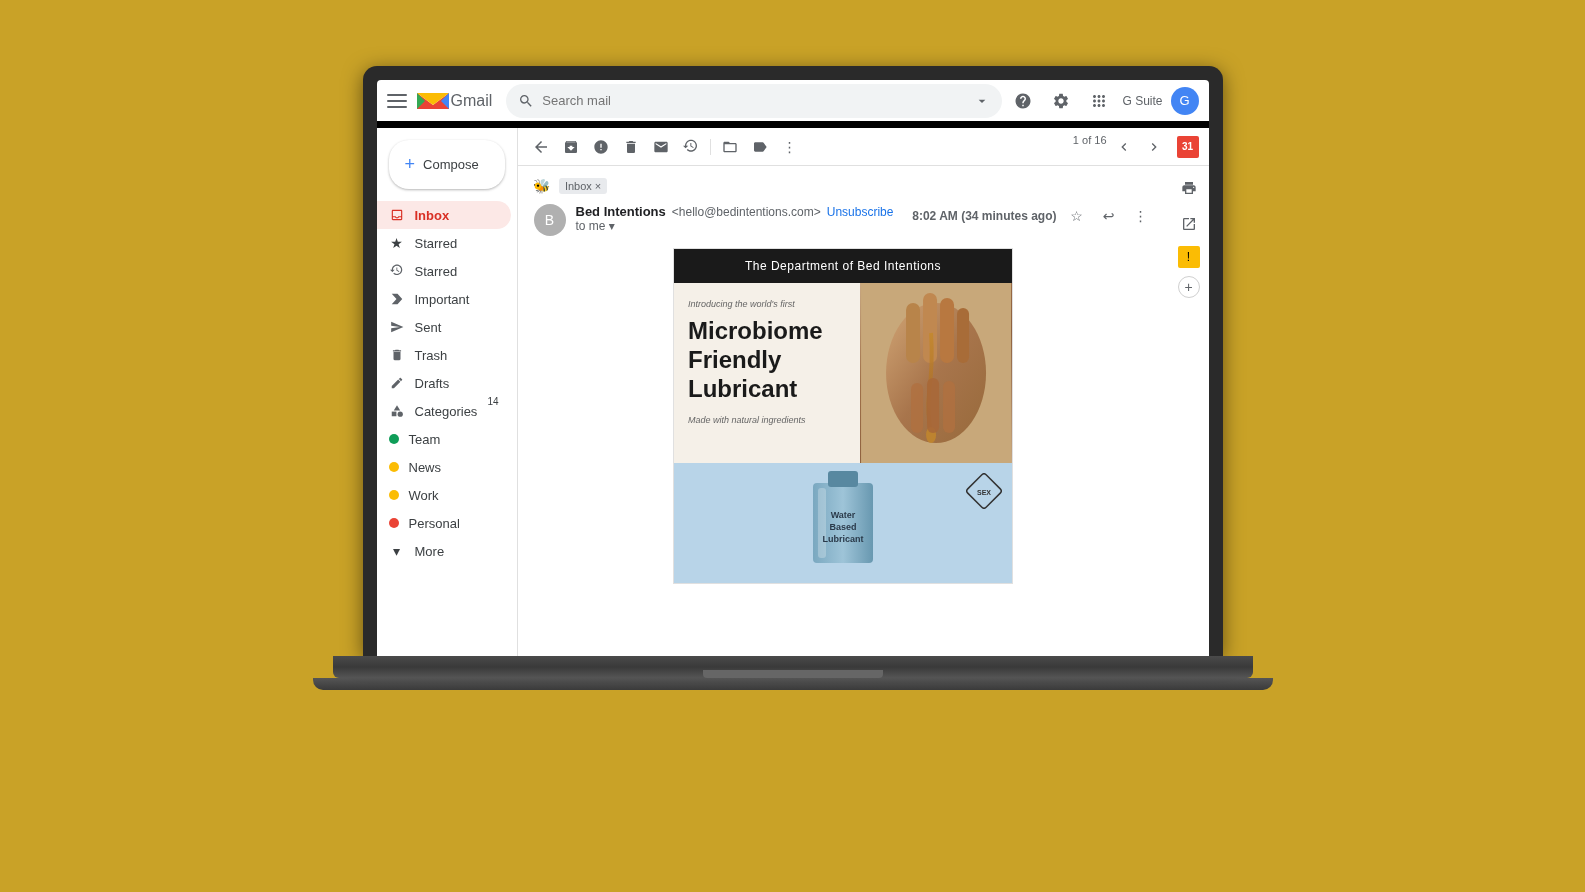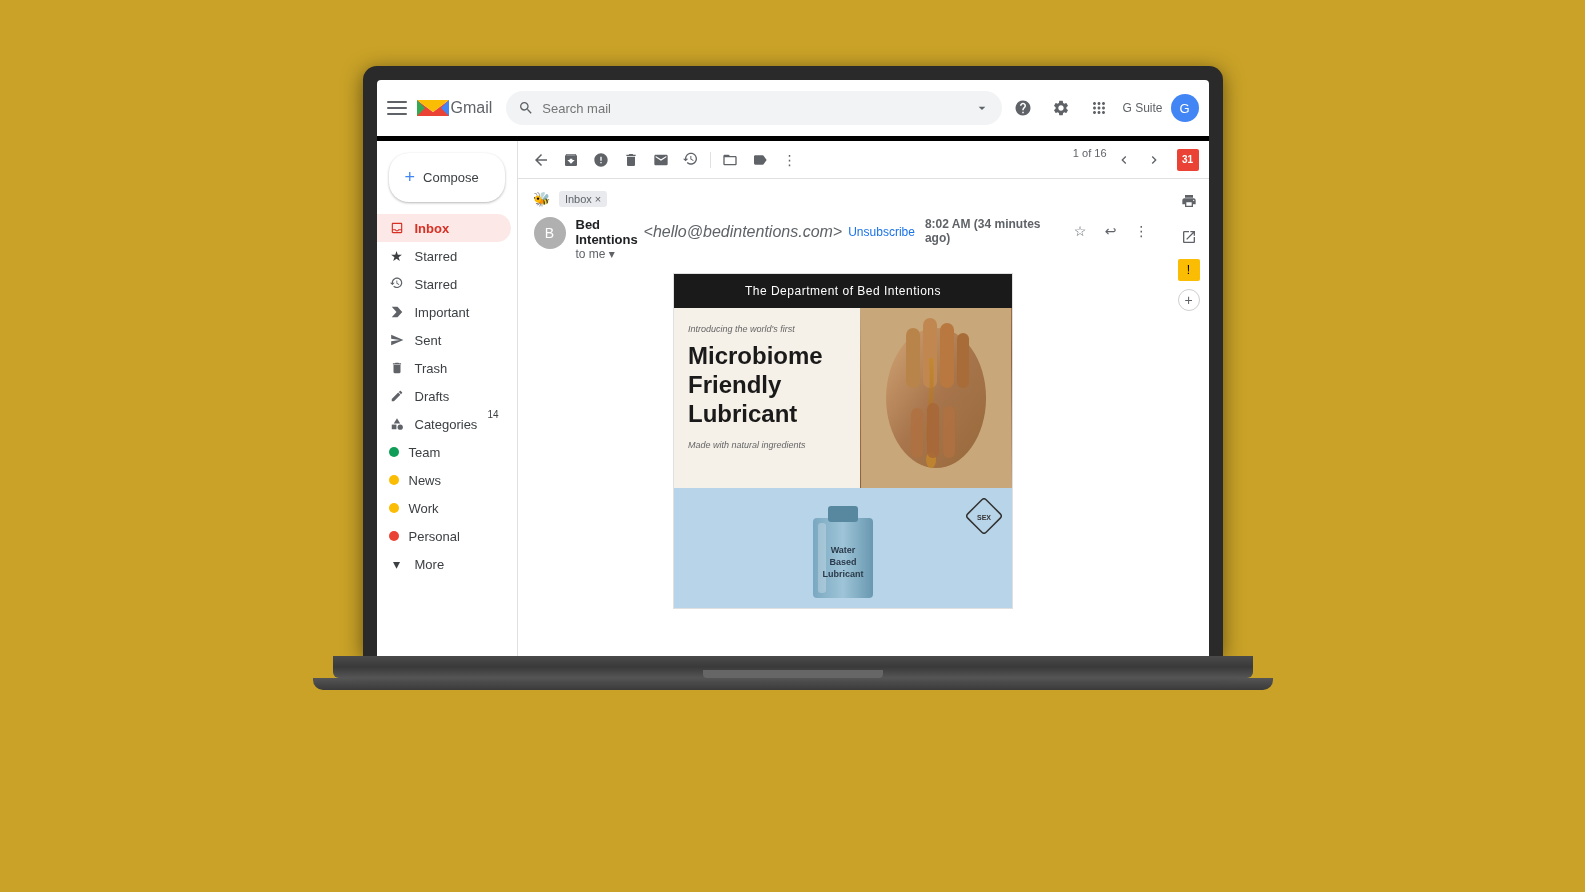--- a/index.html
+++ b/index.html
@@ -77,22 +77,22 @@
       flex-direction: column;
       height: 100%;
       background: #fff;
     }
 
     
     .gmail-topbar {
       display: flex;
       align-items: center;
       padding: 6px 10px;
-      height: 61px;
-      border-bottom: 5px solid #000000;
+      height: 48px;
+      border-bottom: 7px solid #000000;
       gap: 6px;
       flex-shrink: 0;
     }
 
     .hamburger-icon {
       width: 20px;
       height: 14px;
       display: flex;
       flex-direction: column;
       justify-content: space-between;
@@ -390,22 +390,21 @@
       font-size: 13px;
     }
 
     .sender-name {
       font-weight: 600;
       color: #202124;
     }
 
     .sender-email {
       color: #5f6368;
-      font-size: 16px;
-      font-style: italic;
+      font-size: 12px;
     }
 
     .unsubscribe-link {
       color: #1a73e8;
       font-size: 12px;
       text-decoration: none;
       cursor: pointer;
     }
 
     .to-me {
@@ -509,21 +508,21 @@
       top: 0;
       left: 0;
       width: 100%;
       height: 100%;
     }
 
     .newsletter-section2 {
       background: #b8d4e8;
       min-height: 120px;
       display: flex;
-      align-items: flex-end;
+      align-items: flex-start;
       justify-content: center;
       position: relative;
     }
 
     
     .email-right-panel {
       width: 40px;
       display: flex;
       flex-direction: column;
       align-items: center;

